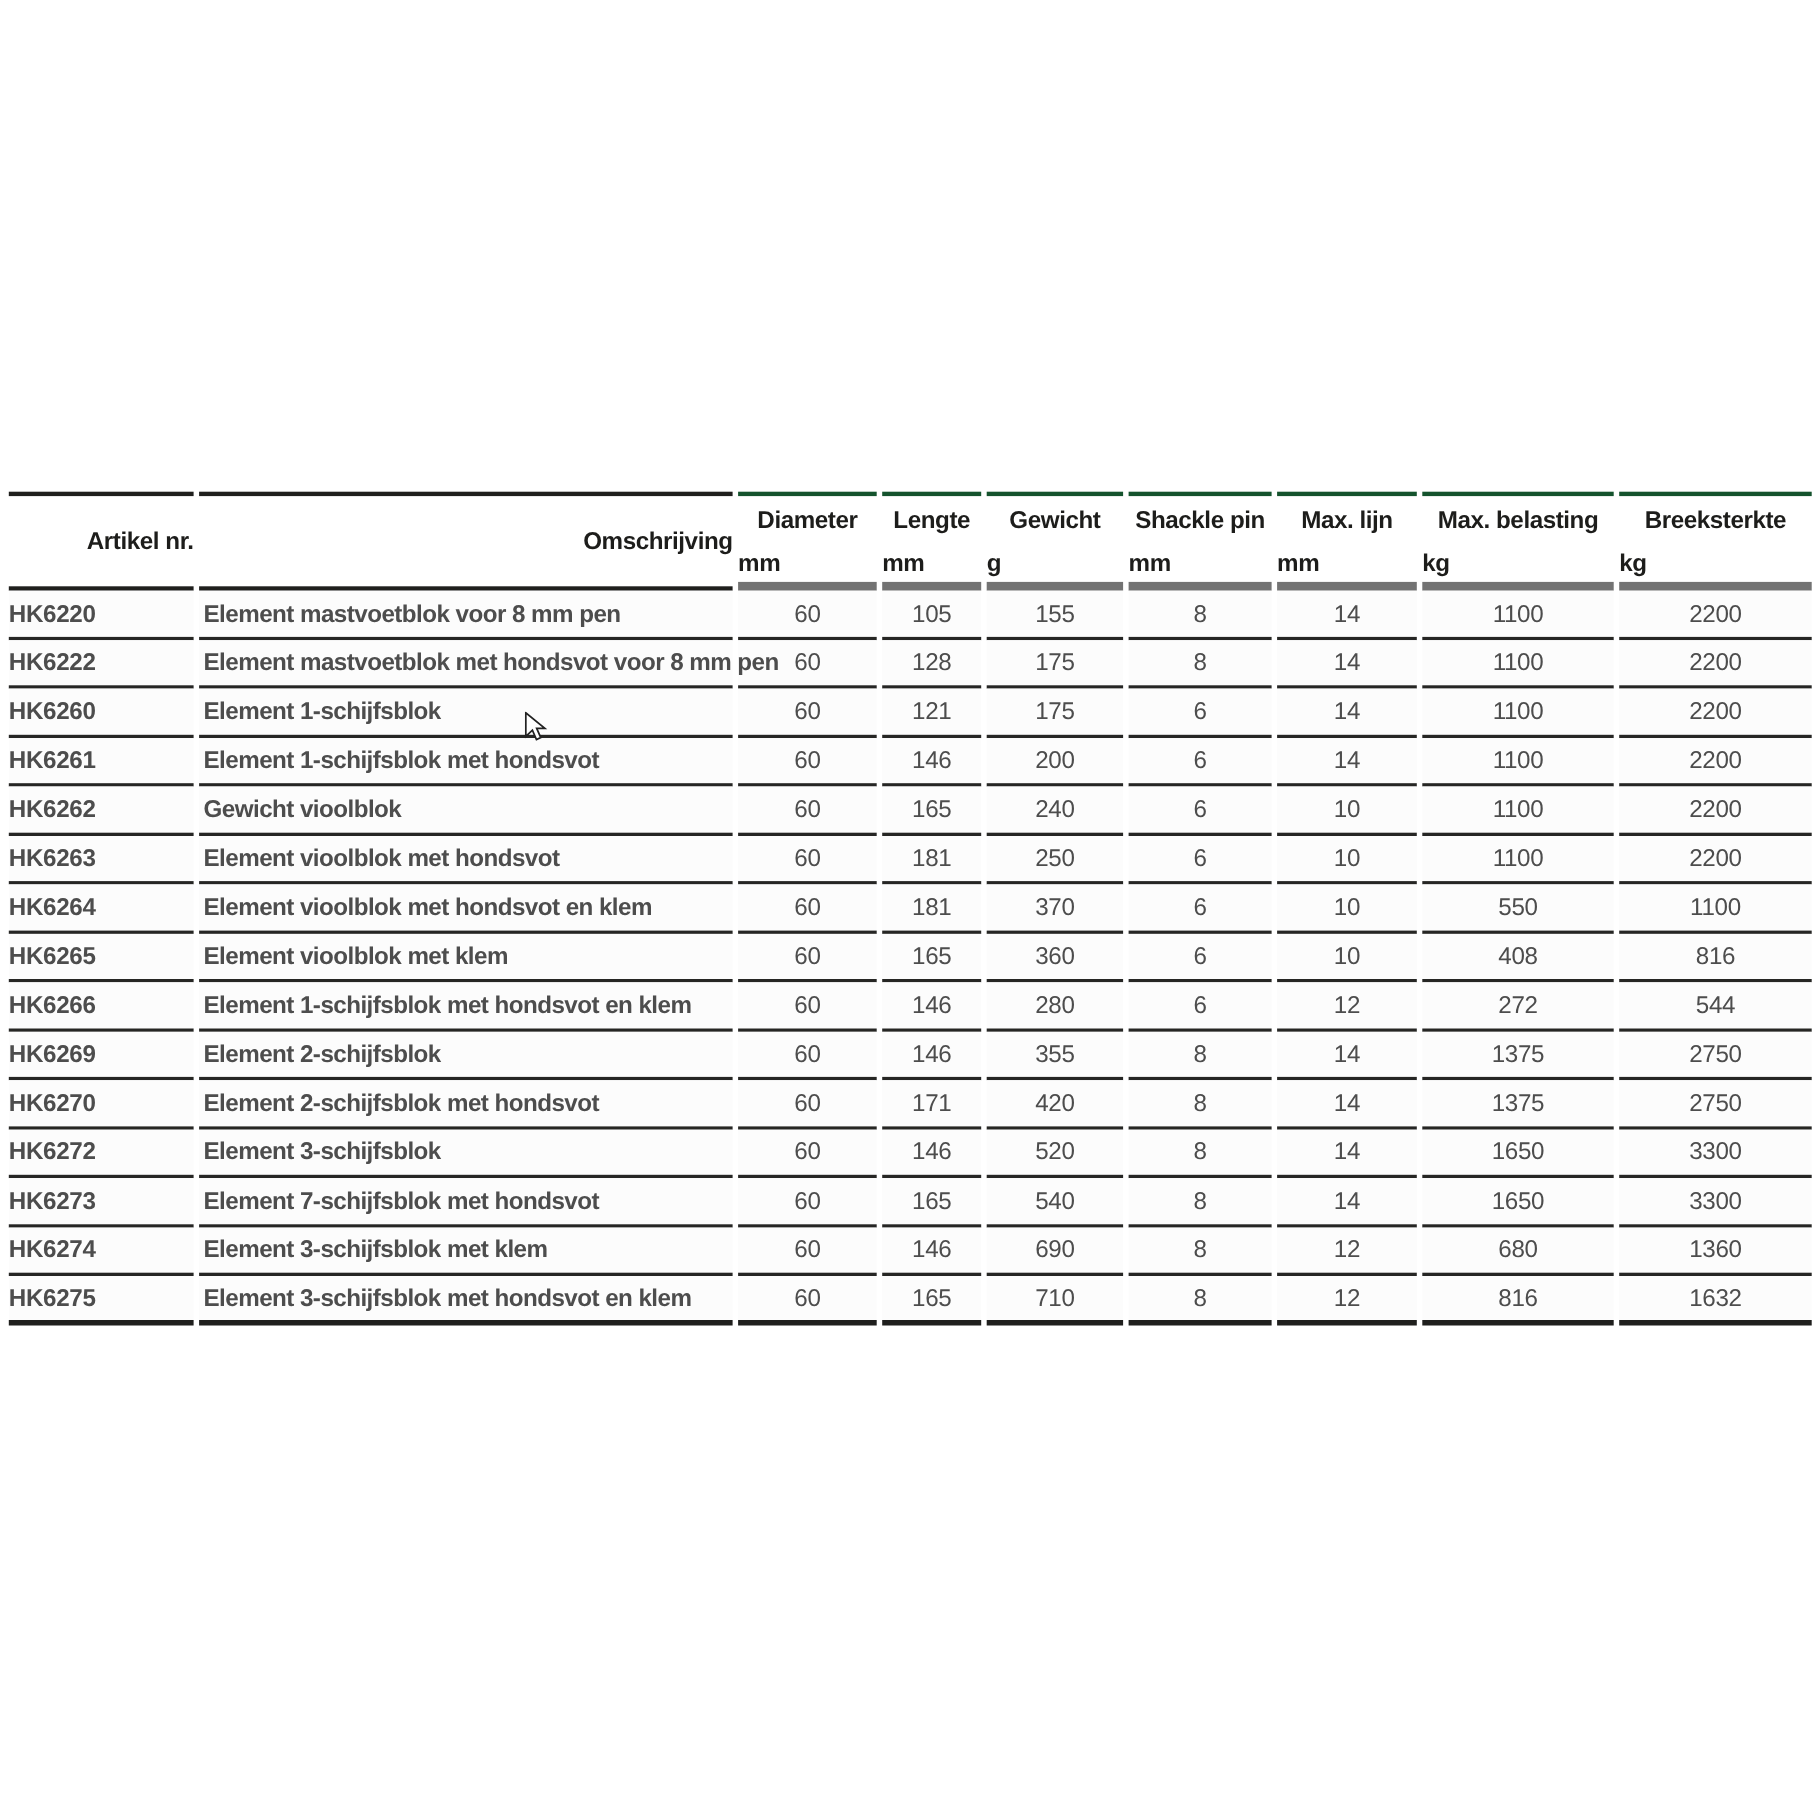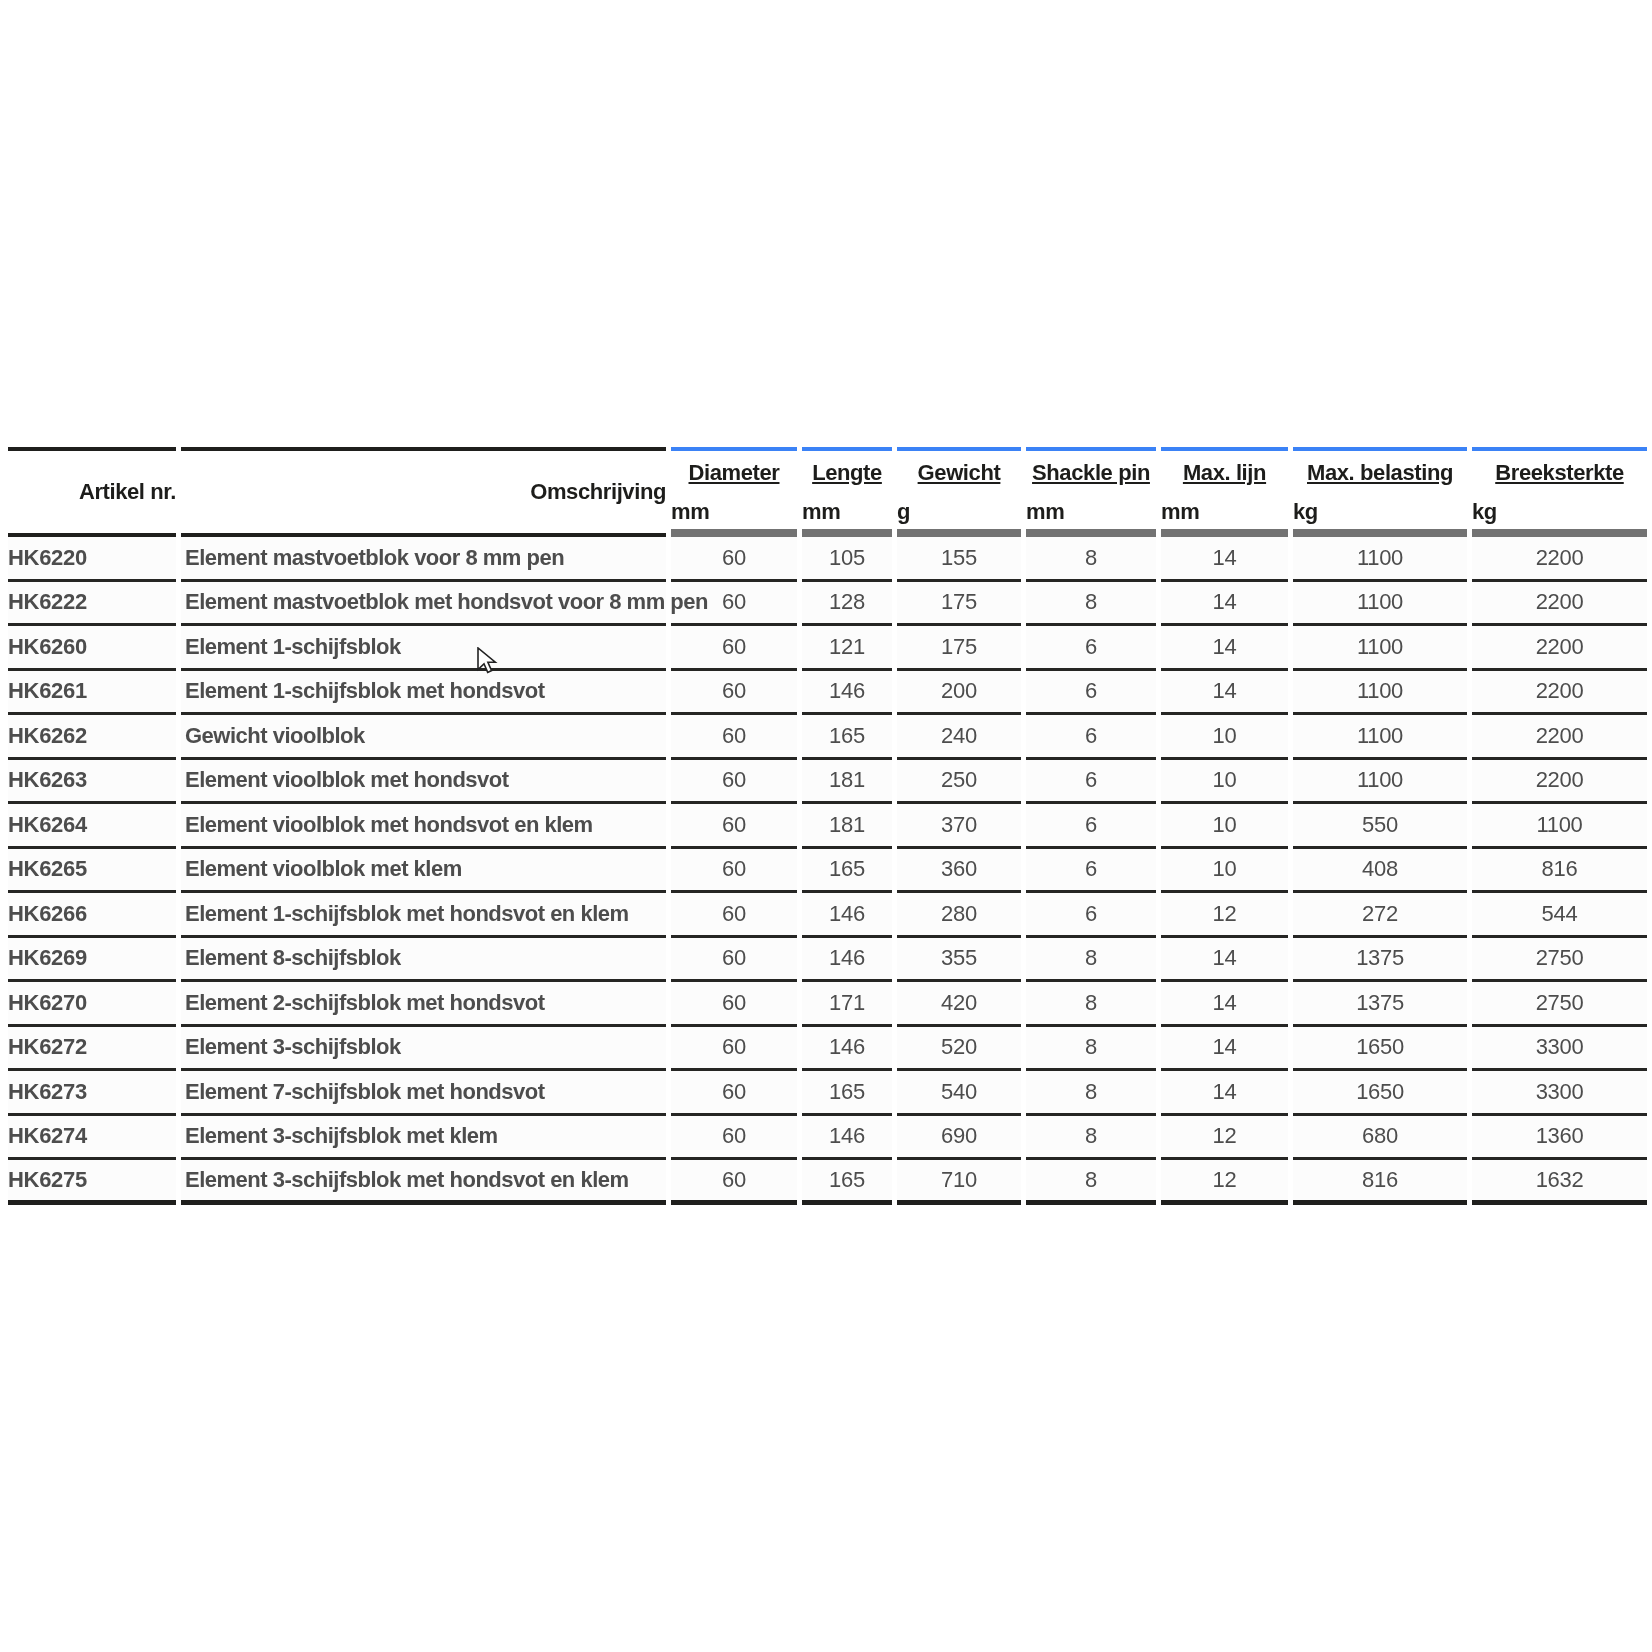--- a/index.html
+++ b/index.html
@@ -42,25 +42,24 @@
   }
   th.span-head {
     border-top: 4px solid #1f1f1d;
     border-bottom: 4px solid #1f1f1d;
     height: 90px;
     text-align: right;
     vertical-align: middle;
     padding-left: 2px;
   }
   th.col-head {
-    border-top: 4px solid #3b82f6;
+    border-top: 4px solid #14532d;
     height: 47px;
     text-align: center;
     vertical-align: middle;
-    text-decoration: underline;
   }
   th.unit-head {
     border-bottom: 8px solid #737373;
     height: 43px;
     text-align: left;
     vertical-align: middle;
   }
   tbody td {
     border-bottom: 3px solid #262624;
     height: 44.5px;
@@ -225,21 +224,21 @@
           <td>60</td>
           <td>146</td>
           <td>280</td>
           <td>6</td>
           <td>12</td>
           <td>272</td>
           <td>544</td>
         </tr>
         <tr>
           <td class="cell-left">HK6269</td>
-          <td class="cell-left cell-desc">Element 8-schijfsblok</td>
+          <td class="cell-left cell-desc">Element 2-schijfsblok</td>
           <td>60</td>
           <td>146</td>
           <td>355</td>
           <td>8</td>
           <td>14</td>
           <td>1375</td>
           <td>2750</td>
         </tr>
         <tr>
           <td class="cell-left">HK6270</td>

